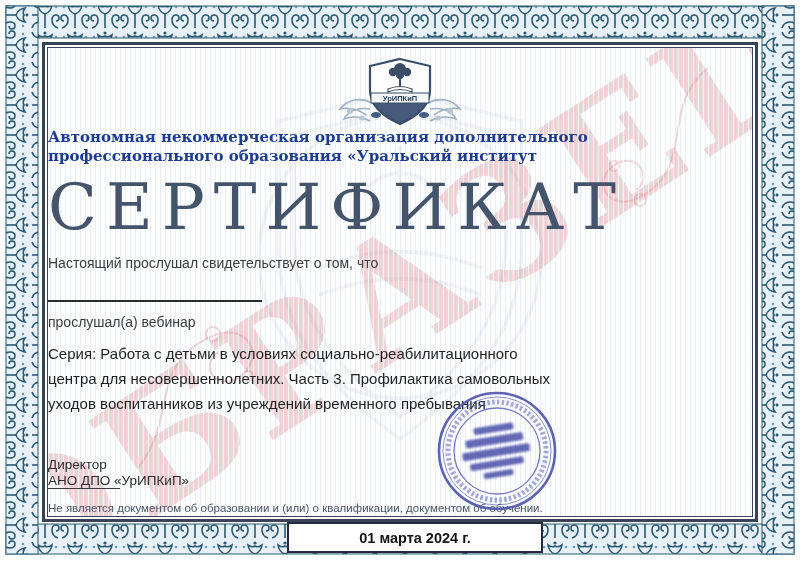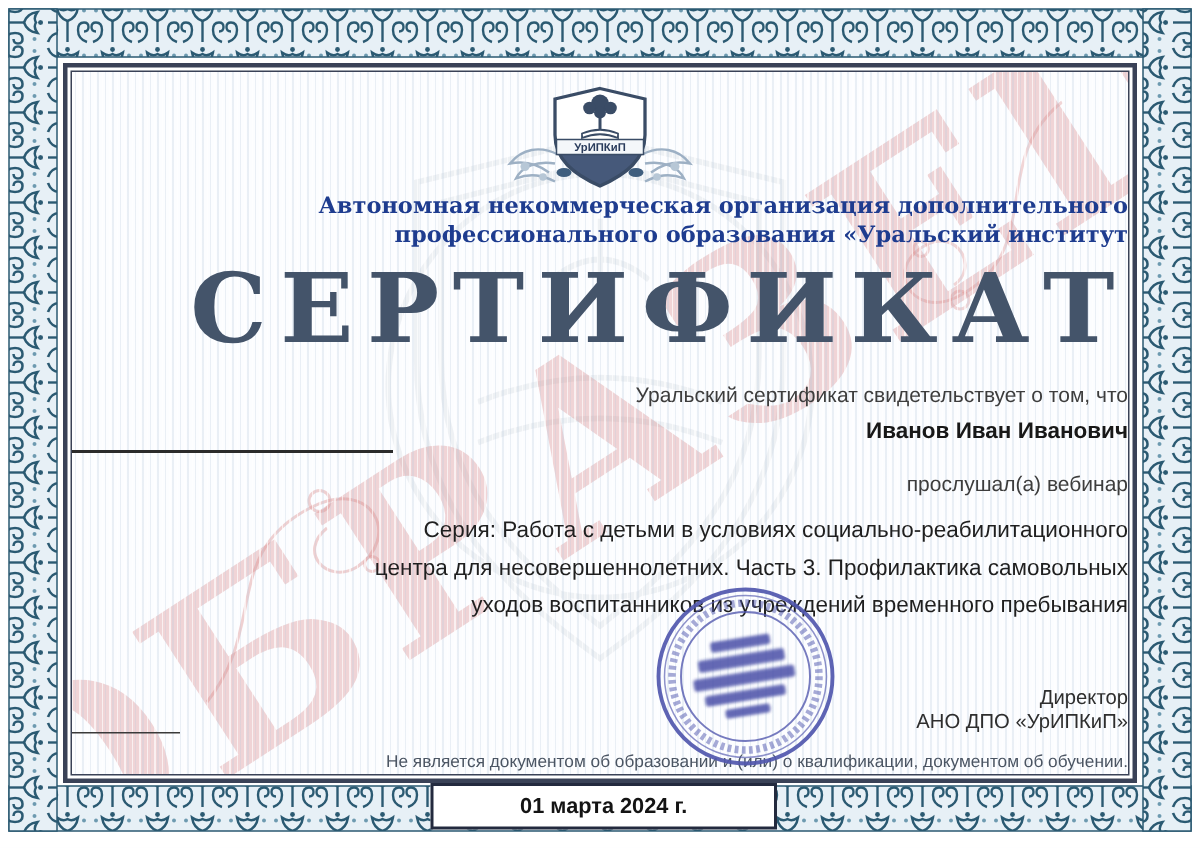--- a/index.html
+++ b/index.html
@@ -28,44 +28,44 @@
              color:rgba(214,127,127,0.32); z-index:1; }
 
   
   .wave-overlay { position:absolute; inset:0; z-index:2; pointer-events:none;
     background-image:
       repeating-linear-gradient(90deg, rgba(255,255,255,0.65) 0px, rgba(255,255,255,0.65) 1px,
         transparent 1px, transparent 2px, rgba(186,203,221,0.28) 2px, rgba(186,203,221,0.28) 3px,
         transparent 3px, transparent 5px); }
 
   .content { position:absolute; inset:0; z-index:3; }
-  .content > div { position:absolute; left:0; right:0; text-align:right; }
+  .content > div { position:absolute; left:0; right:0; text-align:left; }
 
   .logo-svg { position:absolute; left:50%; transform:translateX(-50%); top:7px; z-index:3; }
 
   .org-block { top:80px; font-family:"DejaVu Serif", serif; font-weight:bold;
                font-size:15px; line-height:19px; color:#1e3c8f; }
-  .cert-title { top:124px; font-family:"DejaVu Serif", serif; font-weight:bold;
+  .cert-title { top:124px; font-family:"DejaVu Serif", serif; font-weight:normal;
                 font-size:64px; line-height:70px; letter-spacing:9px; color:#44546a; }
   .statement { top:207px; font-size:14px; color:#3d3d3d; }
   .recipient { top:231px; font-size:15px; font-weight:bold; color:#181818; }
   .name-line { position:absolute; top:252px; left:50%; width:428px; margin-left:-214px;
                border-top:2px solid #2b2b2b; }
   .action { top:266px; font-size:14px; color:#3d3d3d; }
   .webinar { top:293px; font-size:15px; font-weight:normal; line-height:25px; color:#1f1f1f; }
 
   .city { position:absolute; left:12px; top:432px; font-size:13.5px; color:#2e2e2e; text-align:left; }
   .director-block { position:absolute; left:218px; top:409px; font-size:13.5px;
                     line-height:16px; color:#2e2e2e; text-align:left; }
   .stamp-svg { position:absolute; left:387px; top:341px; z-index:4; }
   .mp { position:absolute; left:454px; top:427px; font-size:12.5px; color:#555; z-index:3; }
   .sig-line { position:absolute; left:492px; top:440px; width:72px; border-top:1.5px solid #3a3a3a; }
   .disclaimer { top:454px; font-size:11.5px; color:#4b5563; }
 
-  .date-box { position:absolute; left:287px; top:522px; width:231px; height:31px;
+  .date-box { position:absolute; left:287px; top:522px; width:256px; height:31px;
               background:#ffffff; border:2px solid #232a3e; z-index:5;
               display:flex; align-items:center; justify-content:center;
               font-size:14.5px; font-weight:bold; color:#141414; }
 </style>
 </head>
 <body>
 
 <div class="page">
 
   <svg class="border-orn" width="800" height="565">
@@ -179,23 +179,22 @@
           <text x="64" y="45.8" text-anchor="middle" font-size="7.5" font-weight="bold" fill="#2a3c5c" font-family="Liberation Sans, sans-serif">УрИПКиП</text>
         </svg>
 
         <div class="org-block">
           <div>Автономная некоммерческая организация дополнительного</div>
           <div>профессионального образования «Уральский институт</div>
         </div>
 
         <div class="cert-title">СЕРТИФИКАТ</div>
 
-        <div class="statement">Уральский сертификат свидетельствует о том, что</div>
-
-        <div class="recipient">Иванов Иван Иванович</div>
+        <div class="statement">Настоящий прослушал свидетельствует о том, что</div>
+
         <div class="name-line"></div>
 
         <div class="action">прослушал(а) вебинар</div>
 
         <div class="webinar">
           <div>Серия: Работа с детьми в условиях социально-реабилитационного</div>
           <div>центра для несовершеннолетних. Часть 3. Профилактика самовольных</div>
           <div>уходов воспитанников из учреждений временного пребывания</div>
         </div>
 

